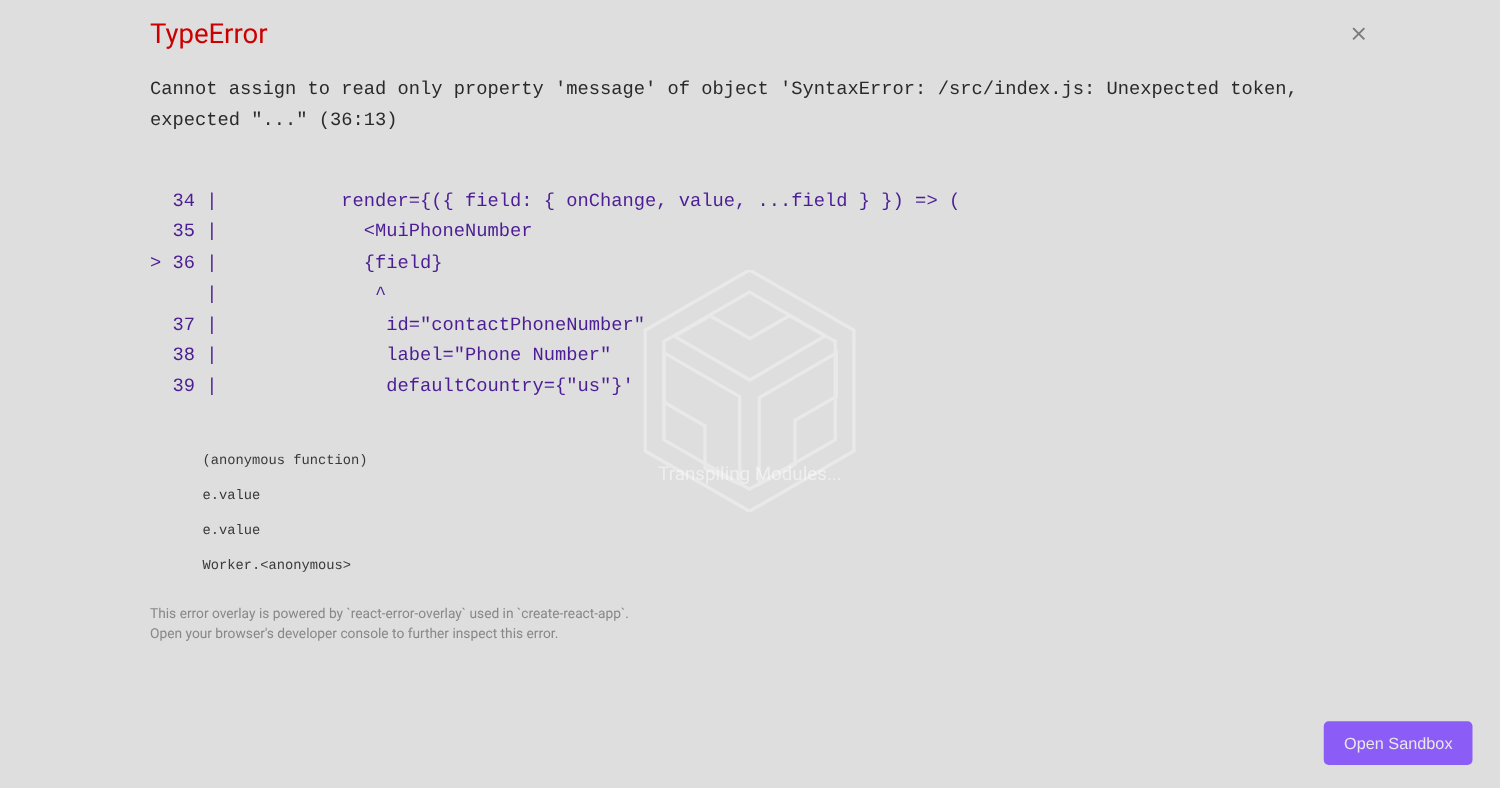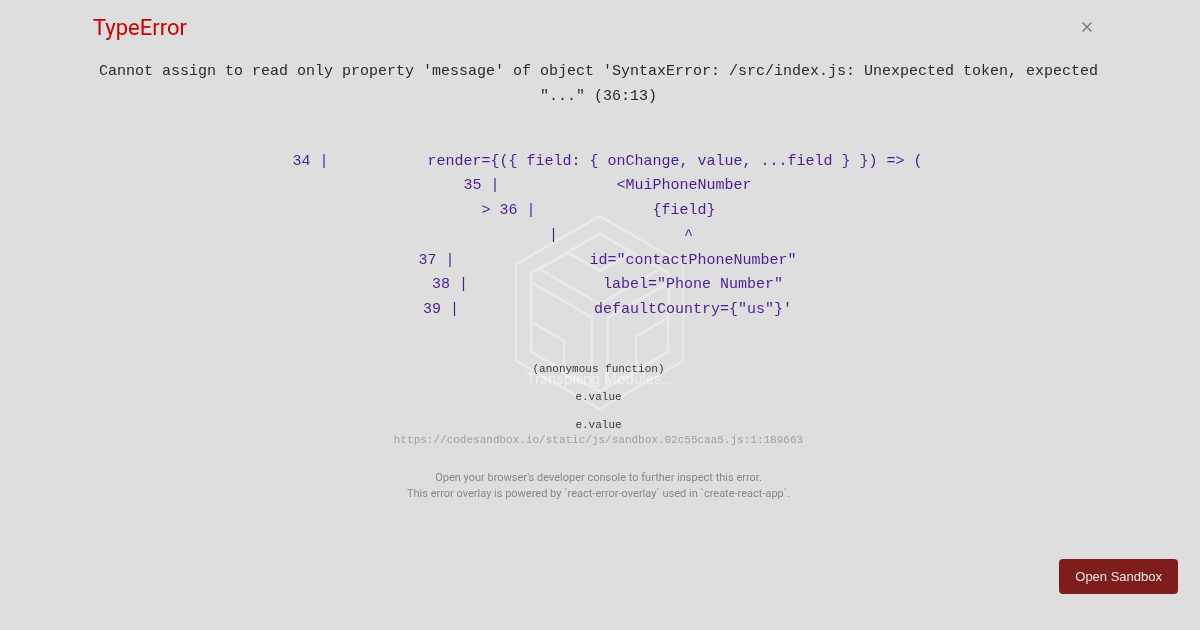--- a/index.html
+++ b/index.html
@@ -28,22 +28,21 @@
       top: 370px;
       left: 50%;
       transform: translateX(-50%);
       color: #ffffff;
       opacity: 0.5;
       font-size: 15px;
       pointer-events: none;
     }
     .content {
       position: relative;
-      padding: 14px 96px 0 93px;
-      text-align: center;
+      padding: 14px 96px 0 120px;
     }
     .error-header {
       display: flex;
       justify-content: space-between;
       align-items: center;
       margin-bottom: 20px;
     }
     .error-title {
       color: #cc0000;
       font-size: 22px;
@@ -73,20 +72,21 @@
     .code-block {
       font-family: "Menlo", "Consolas", "Courier New", monospace;
       font-size: 15px;
       color: #4c1d95;
       line-height: 1.65;
       white-space: pre;
       margin-bottom: 40px;
     }
     .stacktrace {
       margin-bottom: 24px;
+      margin-left: 42px;
     }
     .stack-item {
       font-family: "Menlo", "Consolas", "Courier New", monospace;
       font-size: 11px;
       color: #444;
       margin-bottom: 16px;
     }
     .stack-name {
       color: #3a3a3a;
       margin-bottom: 3px;
@@ -94,23 +94,23 @@
     .stack-source {
       color: #a0a0a0;
     }
     .footer-note {
       font-size: 11px;
       color: #888;
       line-height: 1.5;
     }
     .open-sandbox-btn {
       position: absolute;
-      bottom: 36px;
+      bottom: 18px;
       right: 22px;
-      background: #7f1d1d;
+      background: #8b5cf6;
       color: #e8e8e8;
       border: none;
       border-radius: 4px;
       padding: 10px 16px;
       font-size: 13px;
       cursor: pointer;
     }
   </style>
 </head>
 <body>
@@ -148,25 +148,25 @@
 
   <div class="stacktrace">
     <div class="stack-item">
       <div class="stack-name">(anonymous function)</div>
     </div>
     <div class="stack-item">
       <div class="stack-name">e.value</div>
     </div>
     <div class="stack-item">
       <div class="stack-name">e.value</div>
-      <div class="stack-source">https://codesandbox.io/static/js/sandbox.02c55caa5.js:1:189663</div>
     </div>
     <div class="stack-item">
+      <div class="stack-name">Worker.&lt;anonymous&gt;</div>
     </div>
   </div>
 
   <div class="footer-note">
+    <div>This error overlay is powered by `react-error-overlay` used in `create-react-app`.</div>
     <div>Open your browser's developer console to further inspect this error.</div>
-    <div>This error overlay is powered by `react-error-overlay` used in `create-react-app`.</div>
   </div>
 </div>
 
 <button class="open-sandbox-btn">Open Sandbox</button>
 
 </body></html>

